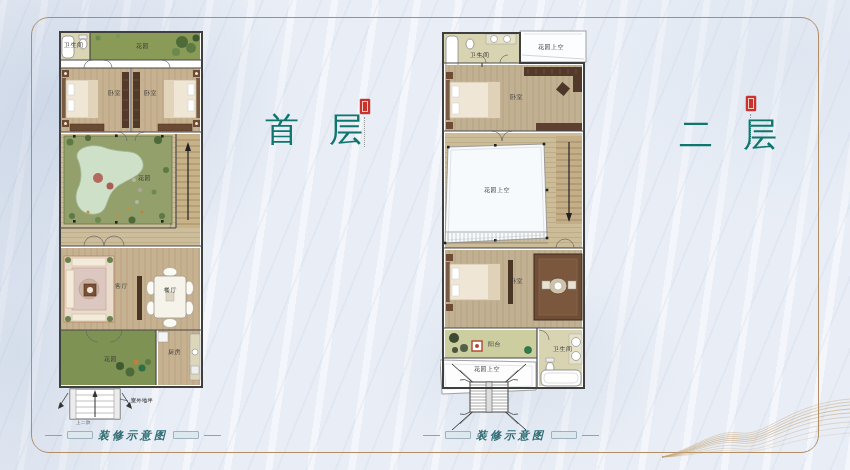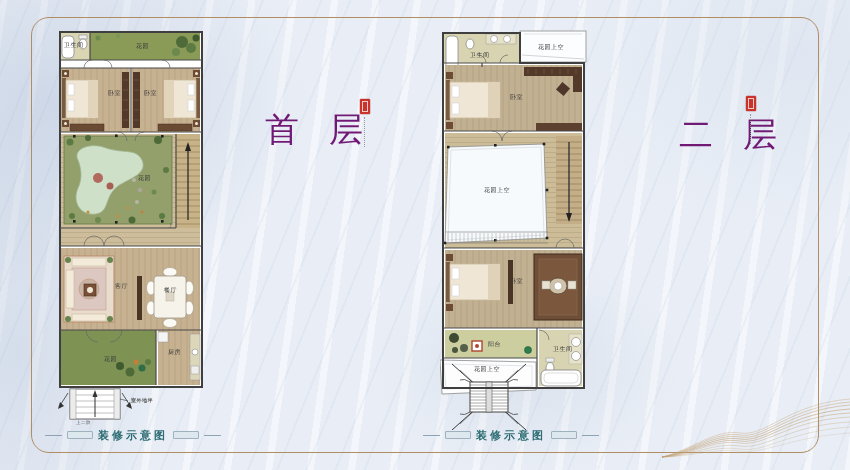--- a/index.html
+++ b/index.html
@@ -24,36 +24,36 @@
     border:1px solid #b08d62;border-radius:18px;
   }
   .plan{position:absolute}
   .plan svg{display:block}
   .rlabel{
     position:absolute;font:6px/1 "DejaVu Sans",sans-serif;color:#3a3a3a;
     letter-spacing:.5px;white-space:nowrap;transform-origin:0 0;
   }
   .rlabel.tiny{font-size:5px;color:#555}
   .floor-title{
-    position:absolute;font-family:"DejaVu Serif",serif;font-size:34px;color:#701a75;
+    position:absolute;font-family:"DejaVu Serif",serif;font-size:34px;color:#0f766e;
     letter-spacing:30px;white-space:nowrap;line-height:1;
   }
   .seal{position:absolute;width:10px;height:15px;background:#c9332b;border-radius:1px;
     box-shadow:0 0 0 .5px rgba(160,40,30,.4)}
   .seal::after{content:"";position:absolute;left:2px;top:2px;right:2px;bottom:2px;
     border:1px solid rgba(255,255,255,.75)}
   .seal-tail{position:absolute;width:2px;height:30px;border-left:1px dotted #9a9a9a}
   .caption{
     position:absolute;display:flex;align-items:center;justify-content:center;gap:5px;
     width:180px;height:14px;
   }
   .cap-line{width:17px;height:1px;background:#8ba3b3}
   .cap-pill{width:24px;height:6px;background:#dce7ee;border:1px solid #9db1bf;border-radius:1px}
   .cap-text{
-    font-family:"DejaVu Serif",serif;font-weight:bold;
+    font-family:"DejaVu Serif",serif;font-style:italic;font-weight:bold;
     font-size:11px;color:#2c6b72;letter-spacing:3px;white-space:nowrap;
   }
   .waves{position:absolute;right:-2px;bottom:6px}
 </style>
 </head>
 <body>
 
 <div class="bg"></div>
 <div class="frame"></div>
 

